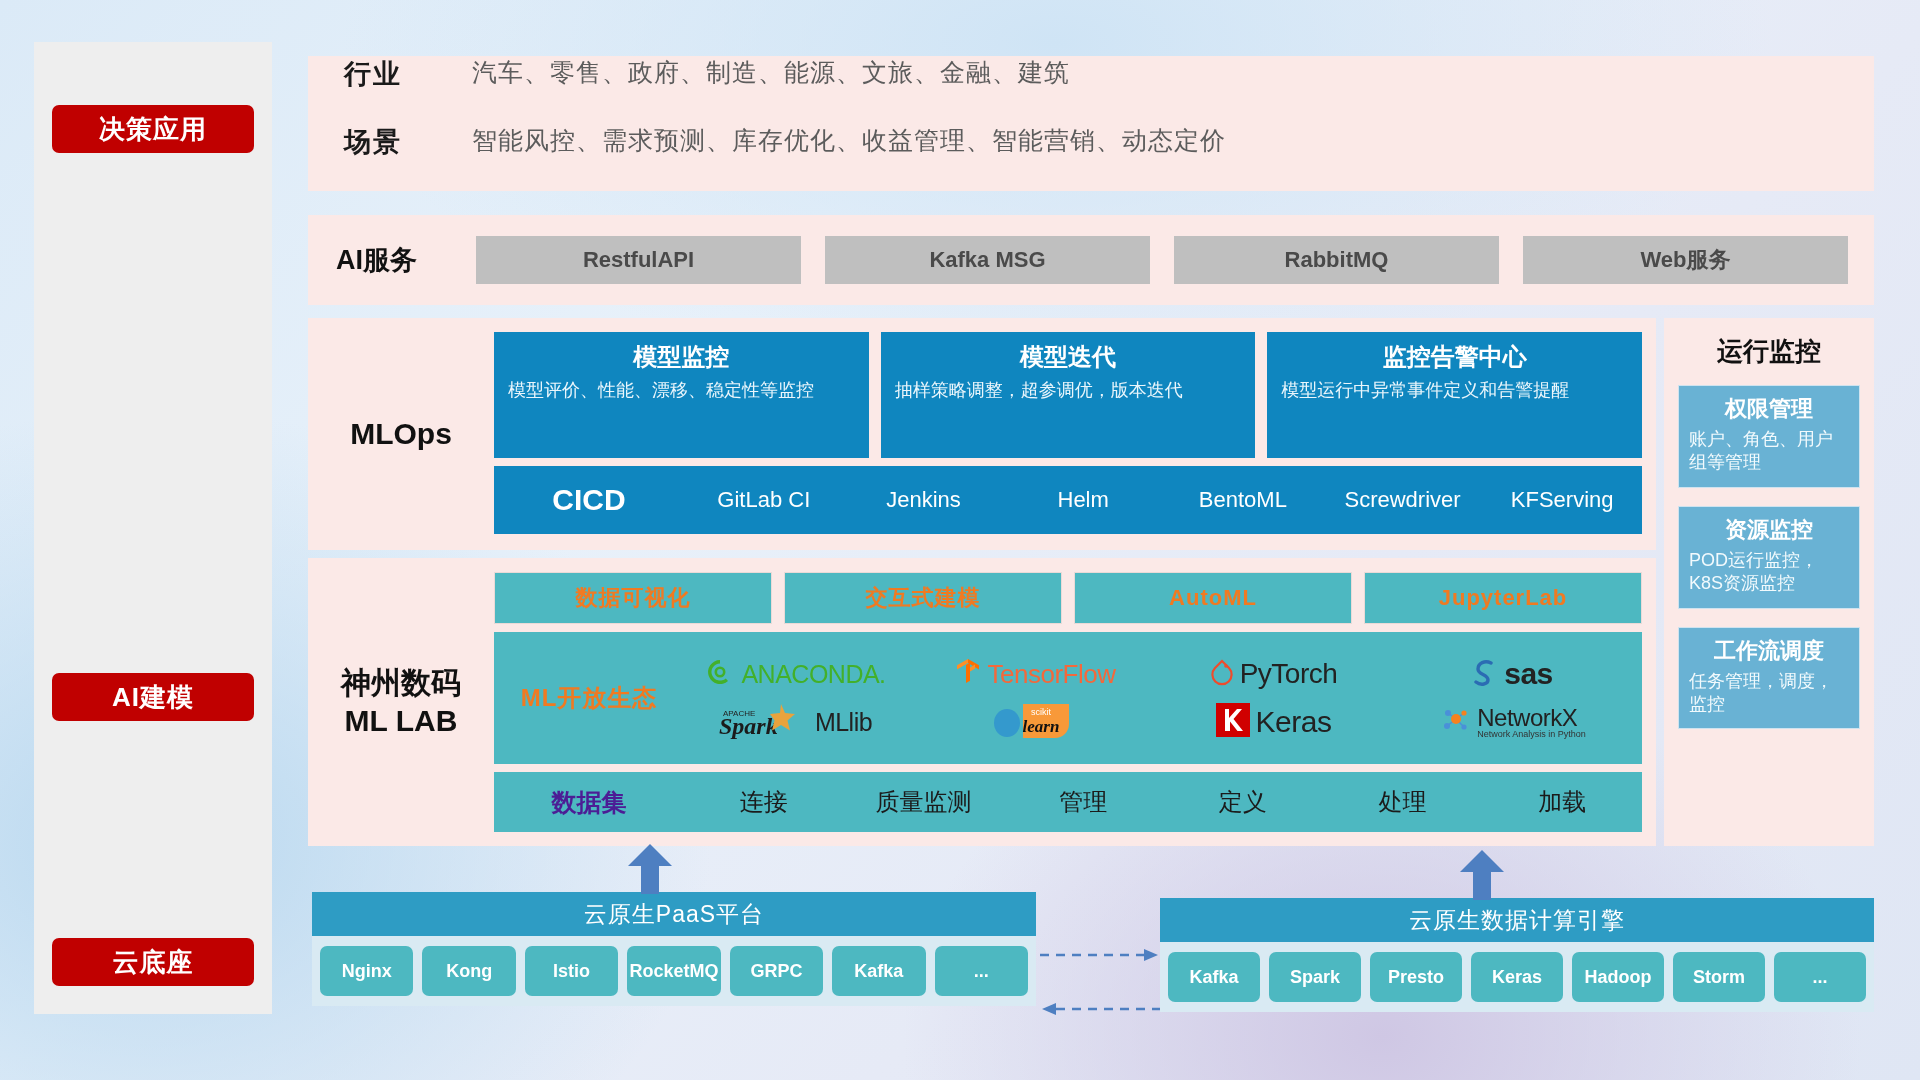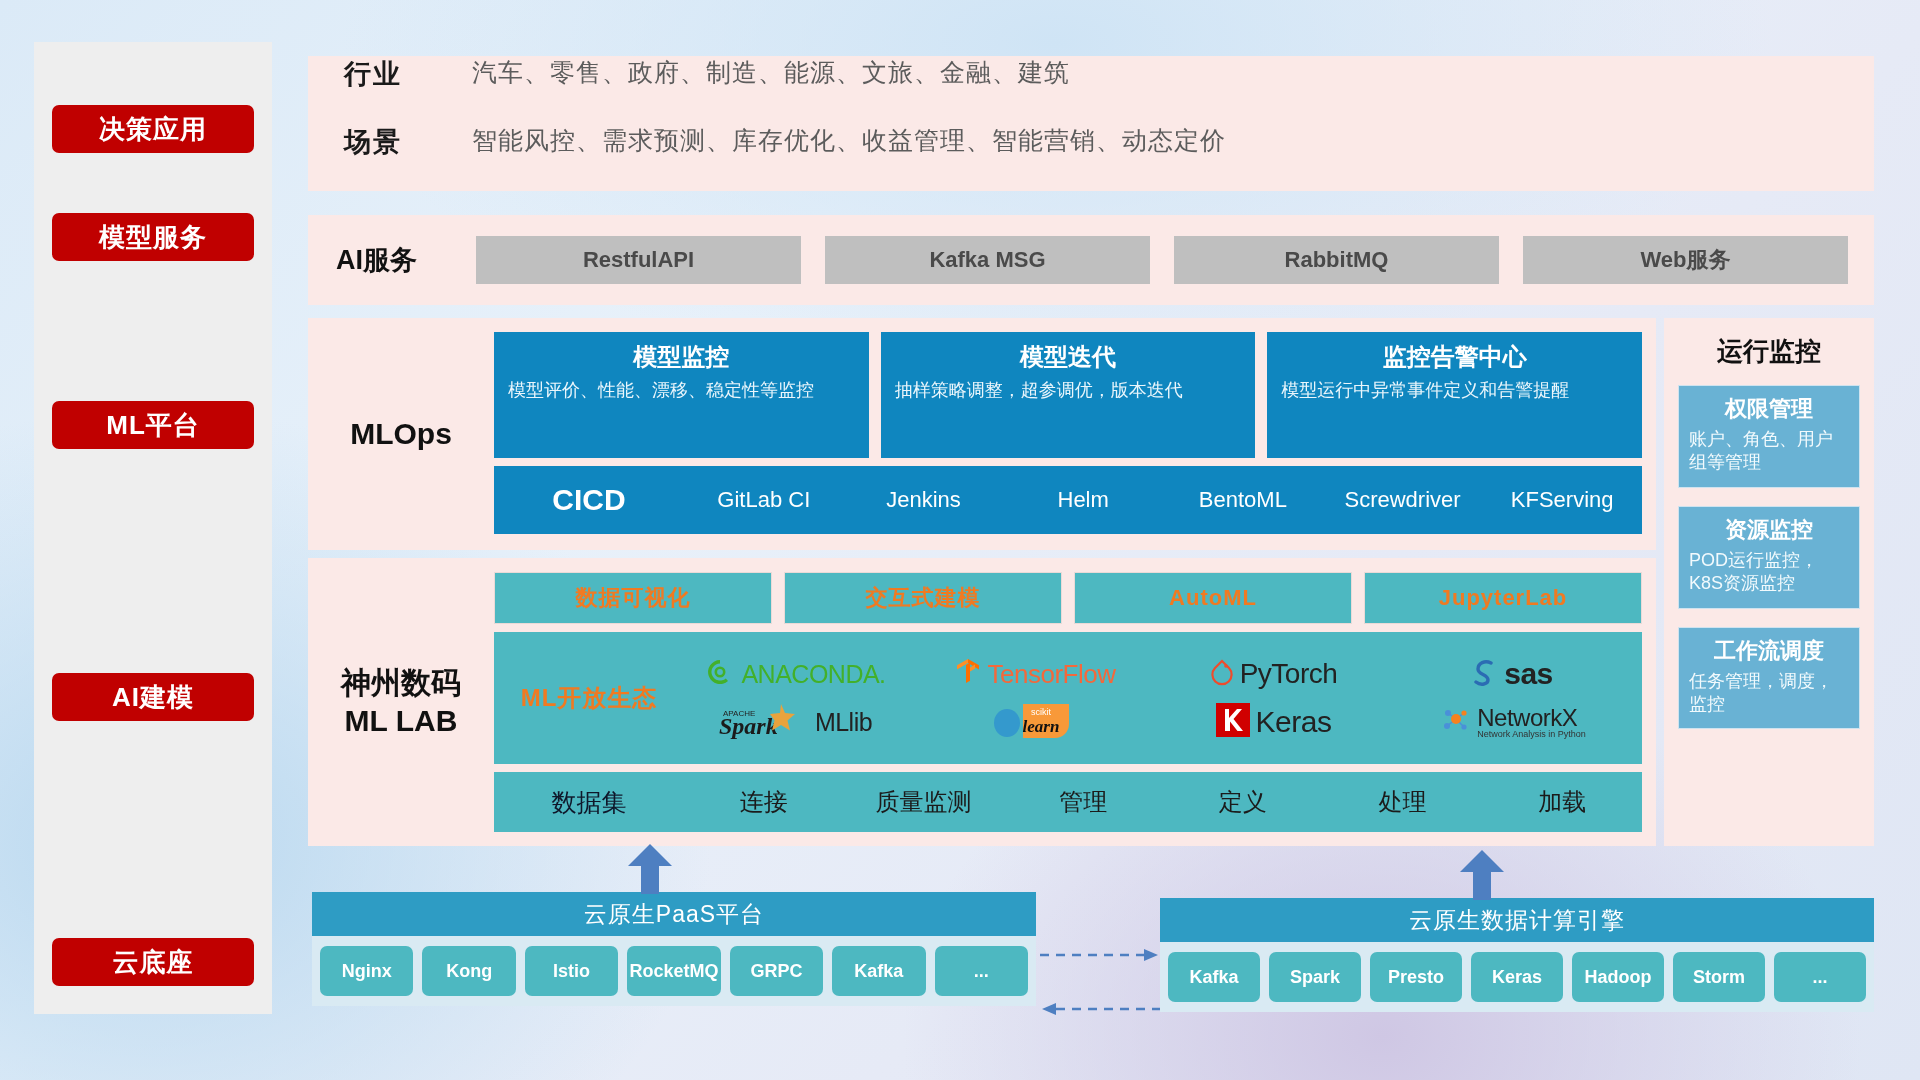--- a/index.html
+++ b/index.html
@@ -96,21 +96,21 @@
   }
   .eco-label {
     width: 170px; flex: 0 0 auto; color: #f07a22; font-weight: bold;
     font-size: 24px; text-align: center; letter-spacing: 1px;
   }
   .eco-logos { flex: 1 1 auto; display: grid; grid-template-columns: repeat(4, 1fr); grid-template-rows: 1fr 1fr; align-items: center; justify-items: center; }
   .logo { display: flex; align-items: center; gap: 6px; }
   .logo-txt { font-size: 27px; font-weight: 500; color: #222; letter-spacing: -0.5px; }
 
   .ds-row { background: #4db8c1; height: 62px; display: flex; align-items: center; }
-  .ds-title { width: 190px; flex: 0 0 auto; text-align: center; color: #0f172a; font-weight: normal; font-size: 25px; }
+  .ds-title { width: 190px; flex: 0 0 auto; text-align: center; color: #4c1d95; font-weight: bold; font-size: 25px; }
   .ds-items { flex: 1 1 auto; display: flex; }
   .ds-items span { flex: 1 1 0; text-align: center; font-size: 24px; color: #1b1b1b; }
 
   
   #right-rail { left: 1664px; top: 318px; width: 210px; height: 528px; padding: 10px 14px; }
   #right-rail h3 { text-align: center; font-size: 26px; font-weight: bold; color: #111; margin: 6px 0 16px; }
   .mon-card {
     background: #69b2d4; border: 1px solid #cfe3ef;
     padding: 8px 10px 12px; margin-bottom: 18px; color: #fff;
   }
@@ -134,22 +134,20 @@
   }
   .up-arrow { position: absolute; top: -48px; width: 44px; height: 50px; }
 
   .dash { position: absolute; }
 </style>
 </head>
 <body>
 
 <div id="left-rail">
   <div class="rail-chip" style="top:63px">决策应用</div>
-  <div class="rail-chip" style="top:171px">模型服务</div>
-  <div class="rail-chip" style="top:359px">ML平台</div>
   <div class="rail-chip" style="top:631px">AI建模</div>
   <div class="rail-chip" style="top:896px">云底座</div>
 </div>
 
 <div id="row-app" class="pink-panel">
   <div class="kv-row">
     <div class="kv-key">行业</div>
     <div class="kv-val">汽车、零售、政府、制造、能源、文旅、金融、建筑</div>
   </div>
   <div class="kv-row">

